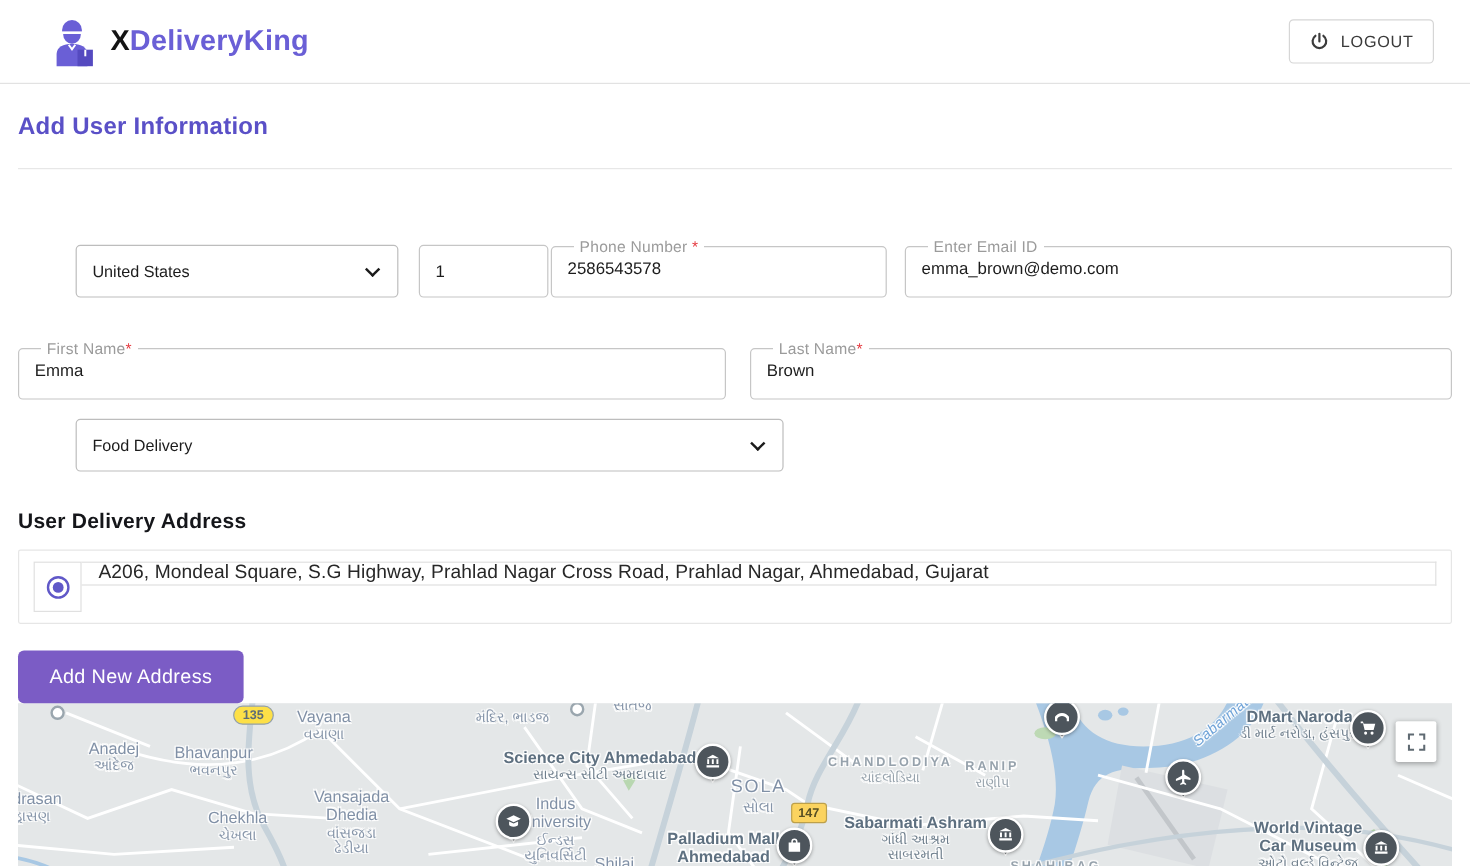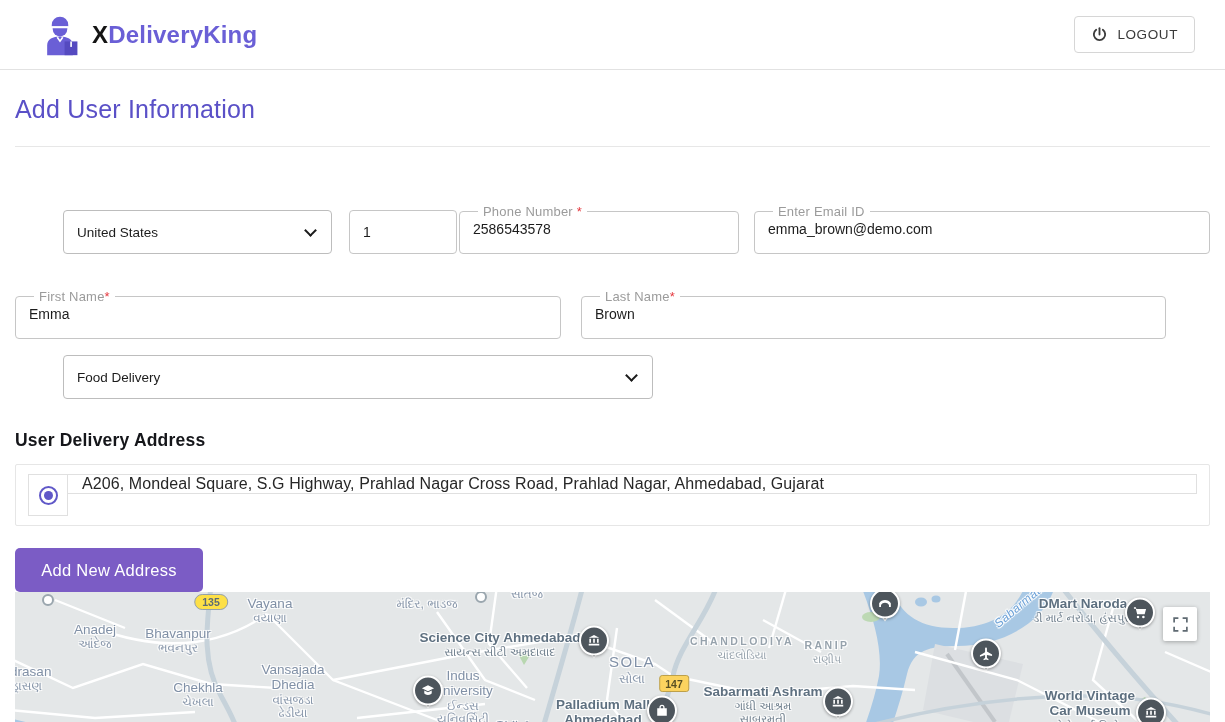--- a/index.html
+++ b/index.html
@@ -12,21 +12,21 @@
   .brand { display:flex; align-items:center; gap:10px; }
   .brand-text { font-size:24px; font-weight:bold; letter-spacing:.2px; }
   .brand-x { color:#141414; }
   .brand-rest { color:#6a5fd6; }
   .logout-btn { display:flex; align-items:center; gap:9px; height:37px; padding:0 16px;
     background:#fff; border:1px solid #d6d6d6; border-radius:4px; cursor:pointer;
     font-size:13.5px; letter-spacing:.6px; color:#3a3a3a; font-family:inherit; }
 
   
   .content { padding:0 15px; }
-  .page-title { color:#5a50c7; font-size:25px; font-weight:normal; padding:25px 0 0 0; letter-spacing:.2px; }
+  .page-title { color:#5a50c7; font-size:20px; font-weight:bold; padding:25px 0 0 0; letter-spacing:.2px; }
   .title-divider { border:none; border-top:1px solid #e7e7e7; margin:22px -0px 0 0; }
 
   
   .form-row { display:flex; align-items:flex-end; }
   .row1 { margin-top:57px; }
   .row2 { margin-top:35px; }
   .row3 { margin-top:16px; }
 
   .mock-select { position:relative; height:44px; border:1px solid #bdbdbd; border-radius:4px;
     display:flex; align-items:center; padding:0 34px 0 13px; font-size:13.5px; color:#1c1c1c;
@@ -42,21 +42,21 @@
   fieldset.fld .fld-value { font-size:14px; color:#1c1c1c; padding:2px 1px 0 1px; }
   .req { color:#e5393f; }
 
   .w-country { width:385px; }
   .gap17 { width:17px; flex:none; }
   .w-code { width:108px; flex:none; }
   .gap2 { width:2px; flex:none; }
   .w-phone { width:280px; flex:none; }
   .gap15 { width:15px; flex:none; }
   .w-email { width:456px; flex:none; }
-  .w-first { width:546px; }
+  .w-first { width:590px; }
   .gap20 { width:20px; flex:none; }
   .w-last { width:585px; }
   .w-type { width:590px; }
 
   
   .section-heading { margin-top:31px; font-size:17.5px; font-weight:bold; color:#15161a; letter-spacing:.2px; }
   .address-outer { margin-top:13px; border:1px solid #e6e6e6; border-radius:2px; padding:9px 12px; }
   .address-row { display:flex; align-items:flex-start; }
   .radio-cell { width:40px; height:42px; border:1px solid #e0e0e0; display:flex;
     align-items:center; justify-content:center; flex:none; cursor:pointer; background:#fff; }

